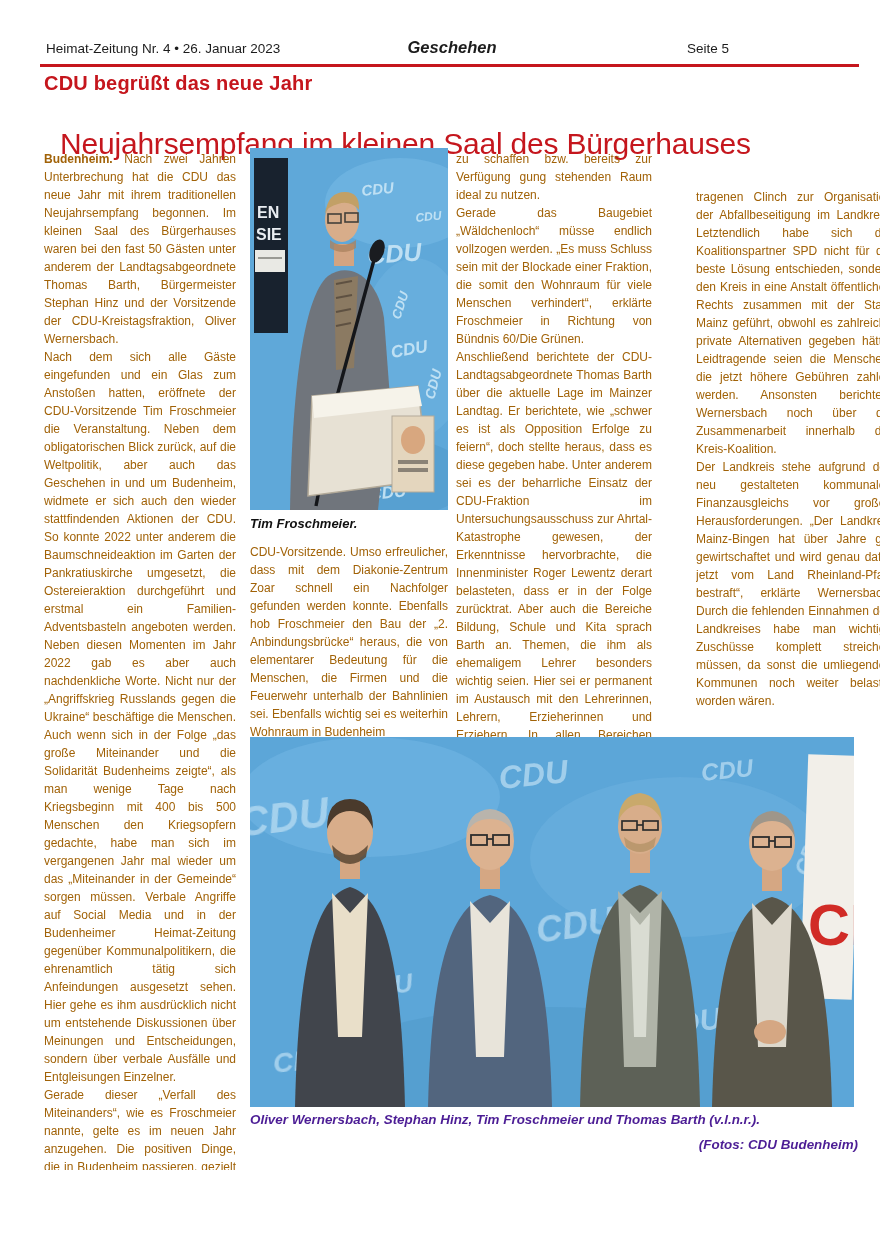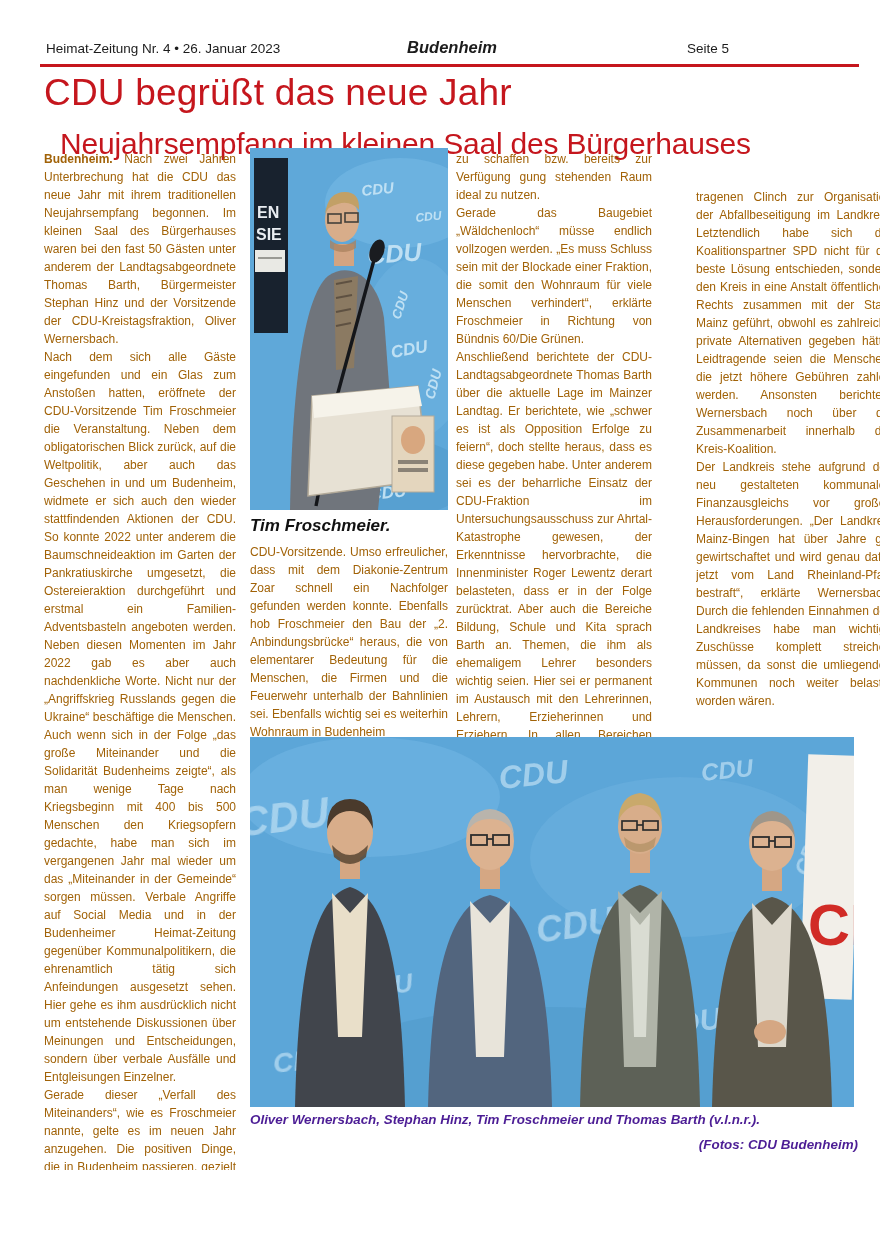--- a/index.html
+++ b/index.html
@@ -6,53 +6,53 @@
   .page{position:relative;width:880px;height:1246px;background:#ffffff;overflow:hidden;
         font-family:"Liberation Sans","DejaVu Sans",sans-serif;color:#141414;border-radius:7px;}
   
   .masthead{position:absolute;left:46px;right:22px;top:38px;display:flex;
             justify-content:space-between;align-items:baseline;font-size:13.5px;color:#1c1c1c;}
   .masthead .issue{width:300px;text-align:left;}
   .masthead .section{width:200px;text-align:center;font-weight:bold;font-style:italic;font-size:16.5px;}
   .masthead .pageno{width:300px;text-align:center;}
   .head-rule{position:absolute;left:40px;right:21px;top:64px;height:3px;background:var(--red);}
   
-  h1.headline{position:absolute;left:44px;top:72px;margin:0;font-size:37px;font-weight:normal;
+  h1.headline{position:absolute;left:44px;top:72px;margin:0;font-size:20px;font-weight:bold;
               letter-spacing:.2px;color:var(--red);}
   h2.subheadline{position:absolute;left:44px;top:111px;margin:16px;font-size:30px;font-weight:500;
               letter-spacing:-.2px;color:var(--red);}
   
   .colmn{position:absolute;width:192px;font-size:12px;line-height:18px;text-align:justify;
          color:#a16207;}
   .colmn p{margin:0;}
   .col1{left:44px;top:150px;height:1020px;overflow:hidden;}
   .col2text{left:250px;top:543px;width:198px;height:195px;overflow:hidden;}
   .col3{left:456px;top:150px;width:196px;height:590px;overflow:hidden;}
   .col4{left:696px;top:150px;width:196px;height:590px;overflow:hidden;margin-top:38px;}
   b.lead{font-weight:bold;}
   
   figure{margin:0;padding:0;}
   .podium-photo{position:absolute;left:250px;top:148px;width:198px;height:362px;overflow:hidden;}
-  .podium-caption{position:absolute;left:250px;top:516px;font-size:17px;font-weight:bold;
+  .podium-caption{position:absolute;left:250px;top:516px;font-size:13px;font-weight:bold;
                   font-style:italic;color:#111;}
   .group-photo{position:absolute;left:250px;top:737px;width:604px;height:370px;overflow:hidden;}
   .group-caption{position:absolute;left:250px;top:1112px;width:608px;font-size:13.4px;
                  font-weight:bold;font-style:italic;color:#4c1d95;line-height:16px;}
   .group-caption .credit{display:block;text-align:right;margin-top:9px;}
   svg{display:block;}
   .wm{font-family:"Liberation Sans",sans-serif;font-weight:bold;font-style:italic;}
 </style>
 </head>
 <body>
 
 <div class="page" style="--red:#c5161d;">
 
   <div class="masthead">
     <span class="issue">Heimat-Zeitung Nr. 4 • 26. Januar 2023</span>
-    <span class="section">Budenheim</span>
+    <span class="section">Geschehen</span>
     <span class="pageno">Seite 5</span>
   </div>
   <div class="head-rule"></div>
 
   <h1 class="headline">CDU begrüßt das neue Jahr</h1>
   <h2 class="subheadline">Neujahrsempfang im kleinen Saal des Bürgerhauses</h2>
 
   <div class="colmn col1">
     <p><b class="lead">Budenheim.</b> <span>Nach zwei Jahren Unterbrechung hat die CDU das neue Jahr mit ihrem traditionellen Neujahrsempfang begonnen. Im kleinen Saal des Bürgerhauses waren bei den fast 50 Gästen unter anderem der Landtagsabgeordnete Thomas Barth, Bürgermeister Stephan Hinz und der Vorsitzende der CDU-Kreistagsfraktion, Oliver Wernersbach.</span></p>
     <p>Nach dem sich alle Gäste eingefunden und ein Glas zum Anstoßen hatten, eröffnete der CDU-Vorsitzende Tim Froschmeier die Veranstaltung. Neben dem obligatorischen Blick zurück, auf die Weltpolitik, aber auch das Geschehen in und um Budenheim, widmete er sich auch den wieder stattfindenden Aktionen der CDU. So konnte 2022 unter anderem die Baumschneideaktion im Garten der Pankratiuskirche umgesetzt, die Ostereieraktion durchgeführt und erstmal ein Familien-Adventsbasteln angeboten werden. Neben diesen Momenten im Jahr 2022 gab es aber auch nachdenkliche Worte. Nicht nur der „Angriffskrieg Russlands gegen die Ukraine“ beschäftige die Menschen. Auch wenn sich in der Folge „das große Miteinander und die Solidarität Budenheims zeigte“, als man wenige Tage nach Kriegsbeginn mit 400 bis 500 Menschen den Kriegsopfern gedachte, habe man sich im vergangenen Jahr mal wieder um das „Miteinander in der Gemeinde“ sorgen müssen. Verbale Angriffe auf Social Media und in der Budenheimer Heimat-Zeitung gegenüber Kommunalpolitikern, die ehrenamtlich tätig sich Anfeindungen ausgesetzt sehen. Hier gehe es ihm ausdrücklich nicht um entstehende Diskussionen über Meinungen und Entscheidungen, sondern über verbale Ausfälle und Entgleisungen Einzelner.</p>

